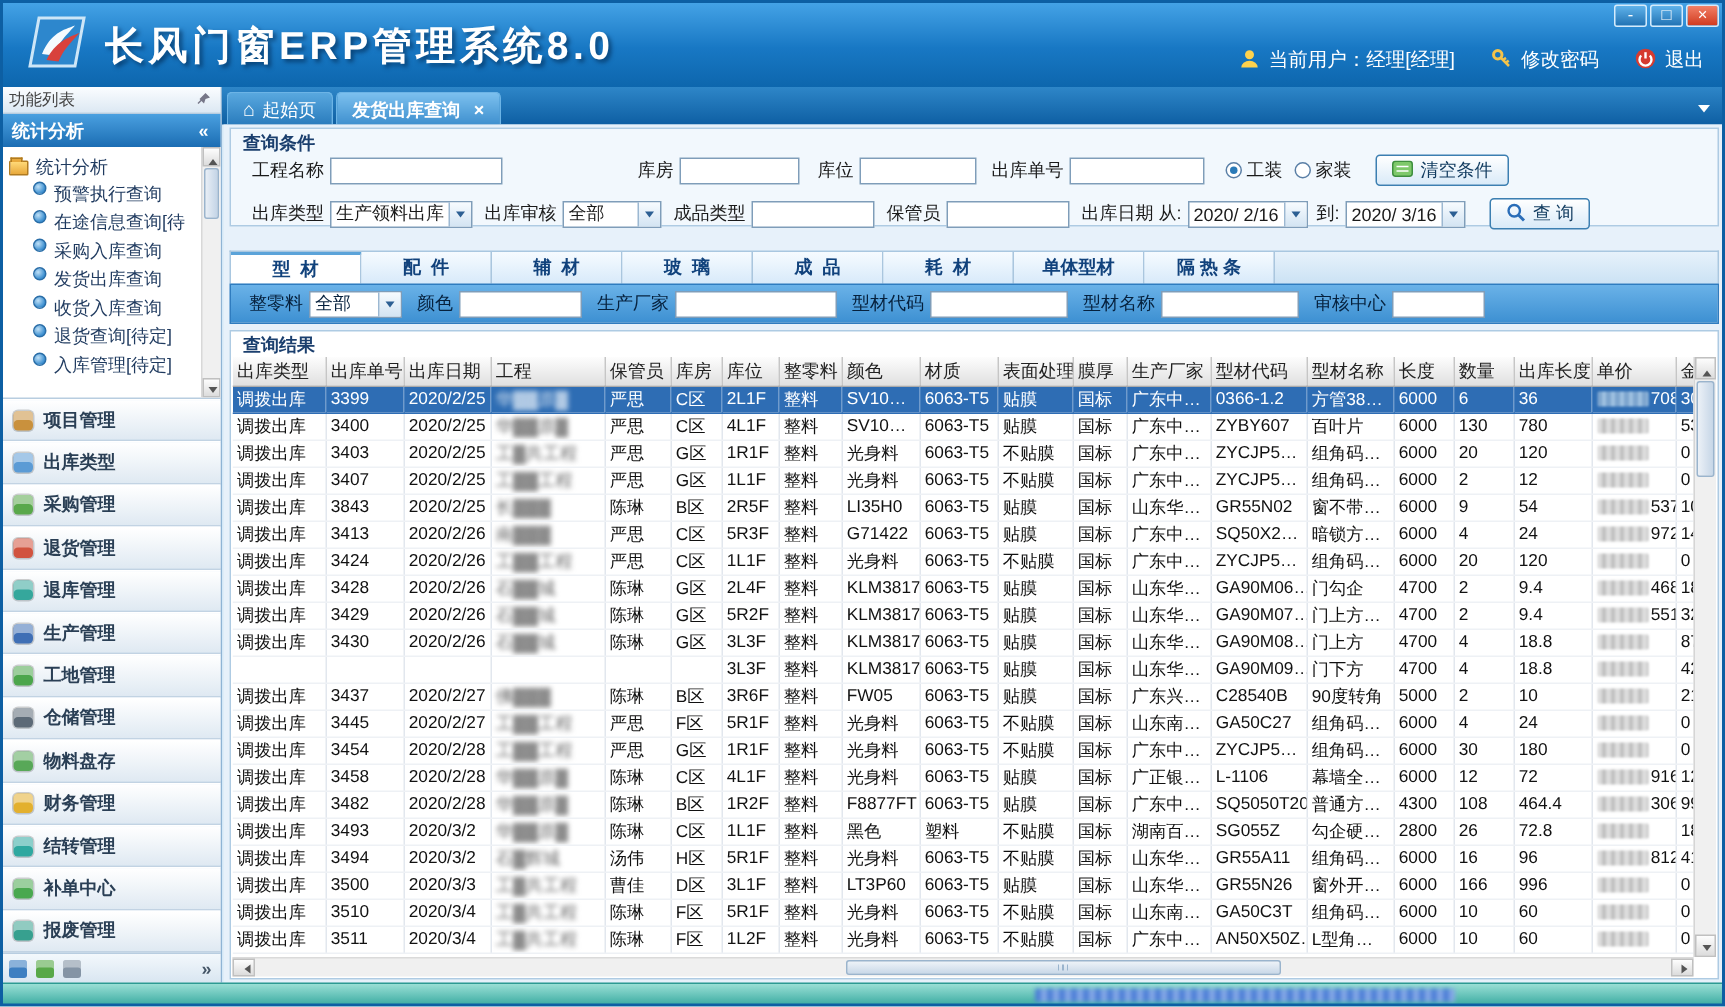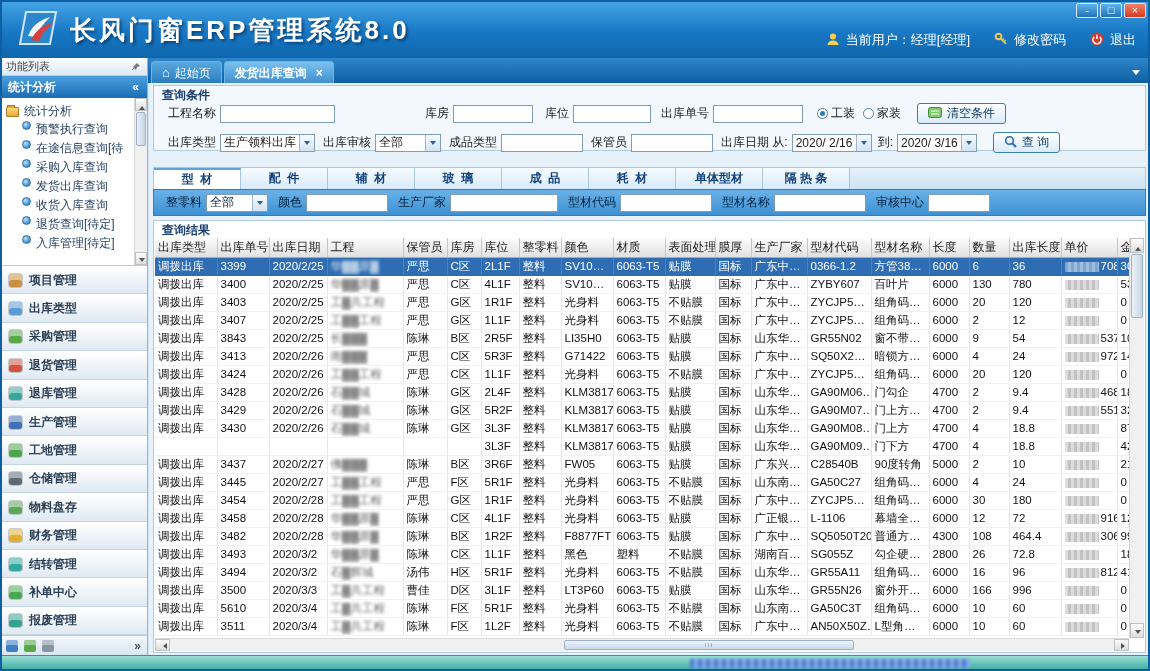--- a/index.html
+++ b/index.html
@@ -888,21 +888,21 @@
               <td>GR55N26</td>
               <td>窗外开…</td>
               <td>6000</td>
               <td>166</td>
               <td>996</td>
               <td><span class="cz" style="width: 34px;"></span></td>
               <td>0</td>
             </tr>
             <tr>
               <td>调拨出库</td>
-              <td>5610</td>
+              <td>3510</td>
               <td>2020/3/4</td>
               <td><span class="censor">工▓共工程</span></td>
               <td>陈琳</td>
               <td>F区</td>
               <td>5R1F</td>
               <td>整料</td>
               <td>光身料</td>
               <td>6063-T5</td>
               <td>不贴膜</td>
               <td>国标</td>

